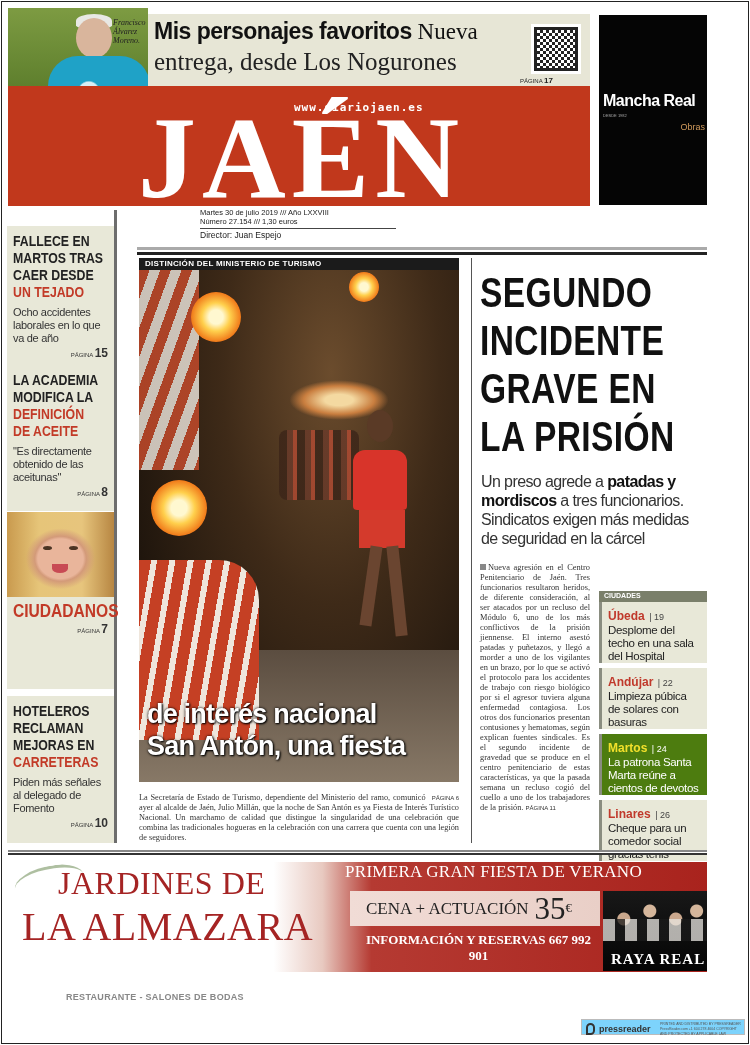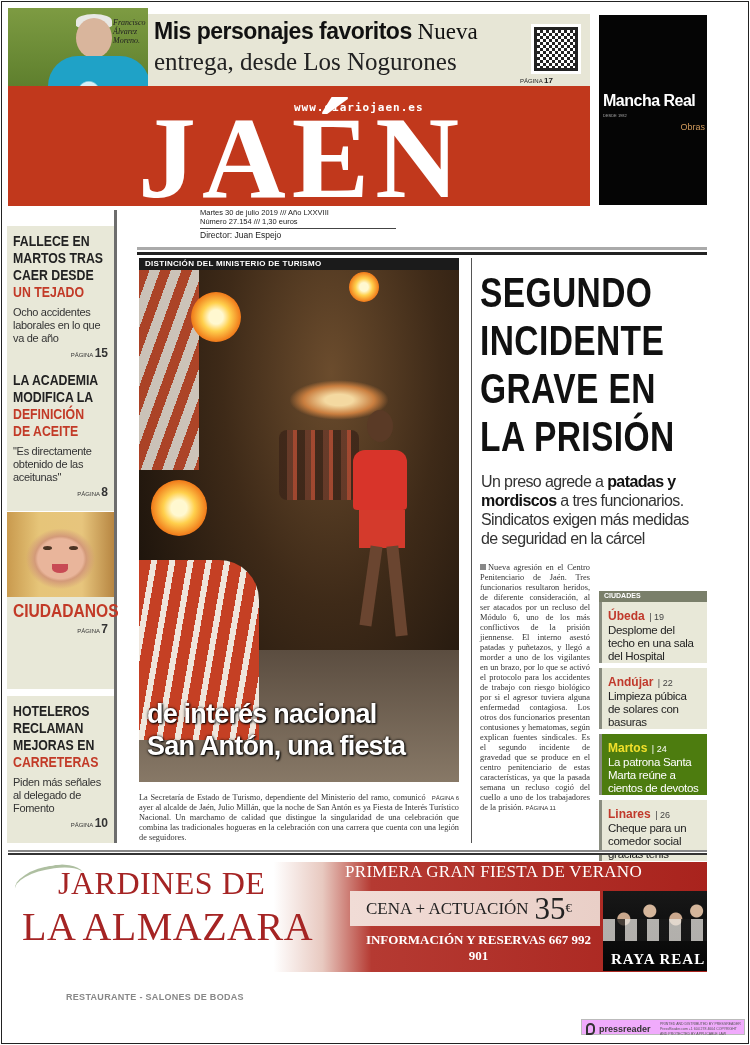--- a/index.html
+++ b/index.html
@@ -110,21 +110,21 @@
   .ad-b-price { position: absolute; left: 350px; top: 891px; width: 250px; height: 35px; background: linear-gradient(90deg, #f1dcd6, #e9cfc7); font-family: "Liberation Serif", serif; color: #222; padding-left: 16px; white-space: nowrap; }
   .ad-b-price .t { font-size: 17px; line-height: 35px; vertical-align: middle; }
   .ad-b-price .p { font-size: 31px; line-height: 35px; vertical-align: middle; margin-left: 6px; }
   .ad-b-price .e { font-size: 13px; }
   .ad-b-date { position: absolute; left: 356px; top: 932px; width: 245px; text-align: center; font-family: "Liberation Serif", serif; font-size: 13px; line-height: 16px; color: #fff; font-weight: bold; }
   .ad-b-band { position: absolute; left: 603px; top: 891px; width: 104px; height: 80px; background: radial-gradient(circle at 20% 35%, #caa88d 0 6px, transparent 7px), radial-gradient(circle at 45% 25%, #d5b69b 0 6px, transparent 7px), radial-gradient(circle at 70% 35%, #caa88d 0 6px, transparent 7px), radial-gradient(circle at 90% 25%, #d5b69b 0 6px, transparent 7px), linear-gradient(180deg, #181818, #050505); }
   .ad-b-band .shirts { position: absolute; left: 0; top: 28px; width: 100%; height: 22px; background: repeating-linear-gradient(90deg, #e9e6e1 0 12px, #1a1a1a 12px 22px); opacity: .75; }
   .ad-b-band .name { position: absolute; left: 8px; bottom: 3px; font-family: "Liberation Serif", serif; font-weight: bold; font-size: 15px; color: #fff; letter-spacing: 1px; white-space: nowrap; }
 
   
-  .pressreader { position: absolute; left: 581px; top: 1019px; width: 164px; height: 16px; border: 1px solid #bbb; background: #f0abfc; }
+  .pressreader { position: absolute; left: 581px; top: 1019px; width: 164px; height: 16px; border: 1px solid #bbb; background: #7dd3fc; }
   .pressreader .logo-p { position: absolute; left: 4px; top: 3px; width: 9px; height: 12px; border: 2px solid #333; border-radius: 5px 5px 5px 0; }
   .pressreader .brand { position: absolute; left: 17px; top: 4px; font-size: 9px; font-weight: bold; color: #333; }
   .pressreader .fine { position: absolute; left: 78px; top: 2px; width: 82px; font-size: 3.5px; line-height: 5px; color: #555; }
 </style>
 </head>
 <body>
 
 <div class="page-frame"></div>
 
 <div class="teaser"></div>

